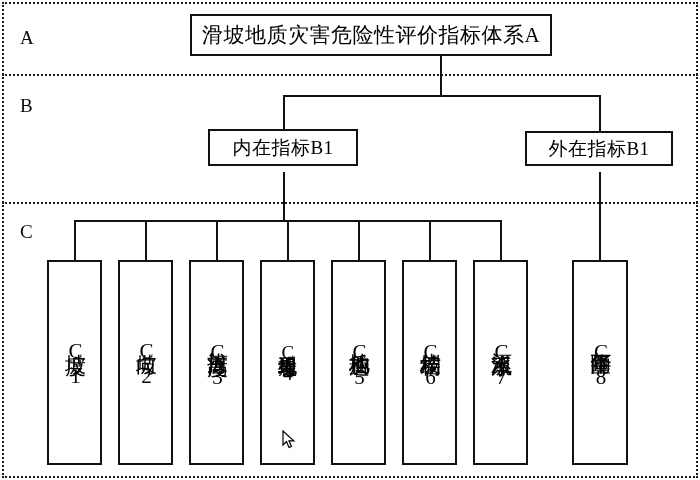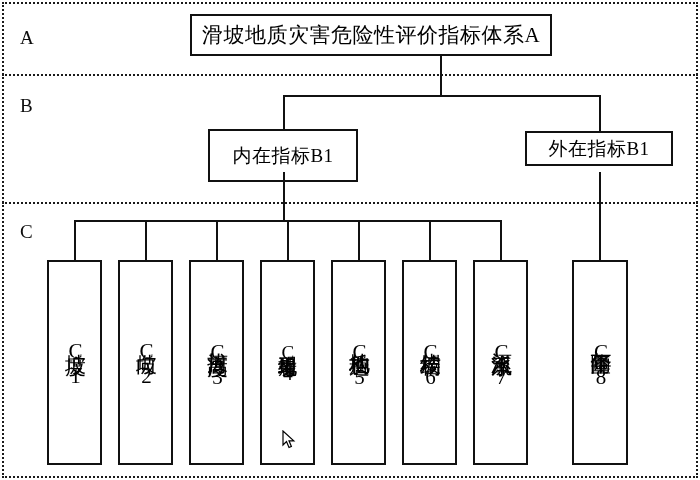--- a/index.html
+++ b/index.html
@@ -123,21 +123,21 @@
     <span>滑坡地质灾害危险性评价指标体系A</span>
   </div>
 
   <div class="vline" style="left:440px; top:56px; height:39px;"></div>
 
   <div class="hline" style="left:283px; top:95px; width:316px;"></div>
 
   <div class="vline" style="left:283px; top:95px; height:34px;"></div>
   <div class="vline" style="left:599px; top:95px; height:36px;"></div>
 
-  <div class="node node-b" style="left:208px; top:129px; width:150px; height:53px;">
+  <div class="node node-b" style="left:208px; top:129px; width:150px; height:37px;">
     <span>内在指标B1</span>
   </div>
   <div class="node node-b" style="left:525px; top:131px; width:148px; height:35px;">
     <span>外在指标B1</span>
   </div>
 
   <div class="vline" style="left:283px; top:172px; height:48px;"></div>
 
   <div class="hline" style="left:74px; top:220px; width:427px;"></div>
 

